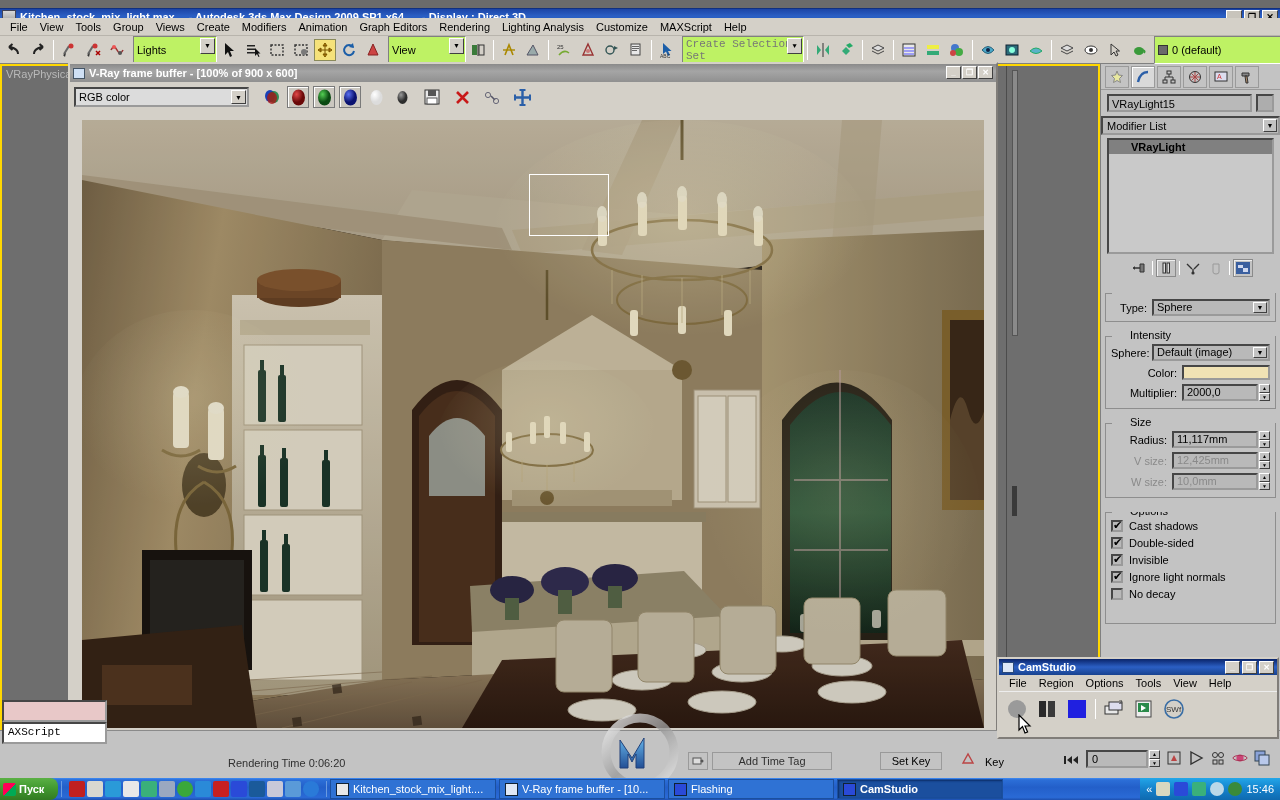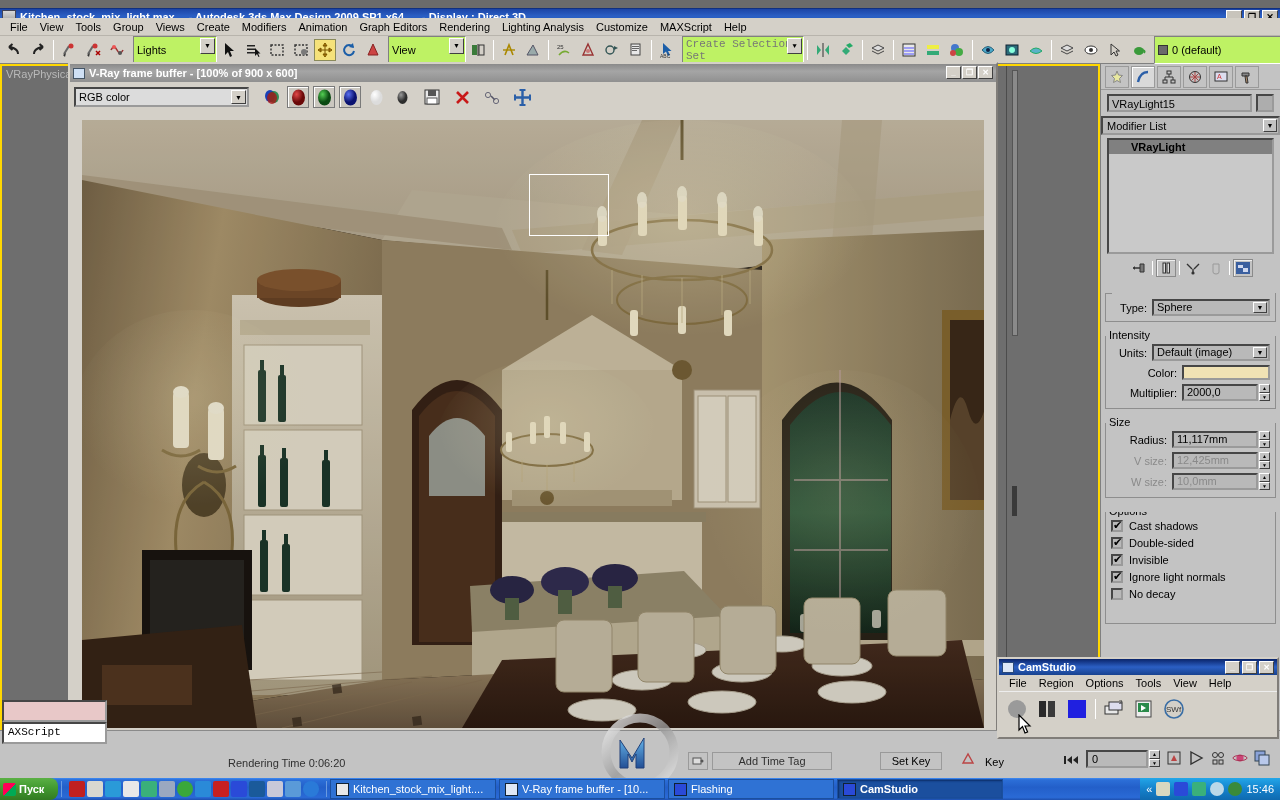--- a/index.html
+++ b/index.html
@@ -112,21 +112,21 @@
     padding:1px 0 1px 22px; }
   .cp-stackbtns{ display:flex; align-items:center; justify-content:center; gap:3px;
     height:22px; margin:2px 4px;}
   .cp-sb{ width:20px;height:18px;background:#c3c3c3;border:1px solid #c3c3c3;
     display:flex;align-items:center;justify-content:center;font-size:11px;color:#303030;}
   .cp-sb.framed{ border:1px solid #8a8a8a; box-shadow: inset 1px 1px 0 #efefef;}
   .cp-vsep{width:1px;height:14px;background:#8a8a8a;border-right:1px solid #fff;}
   .grp{ border:1px solid #8e8e8e; border-top:none; margin:6px 4px 0 4px; padding:4px 5px 5px 5px;
     position:relative;}
   .grp::before{content:"";position:absolute;left:0;top:0;width:6px;height:1px;background:#8e8e8e;}
-  .grp-title{ position:absolute; top:-7px; left:0; background:#c3c3c3; padding:0 3px; font-size:11px;}
+  .grp-title{ position:absolute; top:-7px; left:21px; background:#c3c3c3; padding:0 3px; font-size:11px;}
   .row{ display:flex; align-items:center; margin-bottom:4px; }
   .row .lbl{ font-size:11px; color:#000; text-align:right; }
   .row .lbl.dim{ color:#8a8a8a; }
   .fld{ height:17px; background:#b9b9b9; border:2px inset #9a9a9a; font-size:11px;
     padding:0 3px; line-height:13px; color:#000;}
   .fld.dim{ color:#8a8a8a;}
   .combo{ position:relative; }
   .combo .arrow{ position:absolute;right:1px;top:1px;width:14px;height:11px;background:#c3c3c3;
     border:1px solid #fff;border-right-color:#404040;border-bottom-color:#404040;
     display:flex;align-items:center;justify-content:center;font-size:7px;}
@@ -604,21 +604,21 @@
         <div class="fld combo" style="flex:1">
           <span>Sphere</span>
           <span class="arrow">▼</span>
         </div>
       </div>
     </div>
 
     <div class="grp" style="margin-top:14px;padding-top:8px;">
       <span class="grp-title">Intensity</span>
       <div class="row">
-        <span class="lbl" style="width:36px;margin-right:5px;">Units:</span>
+        <span class="lbl" style="width:36px;margin-right:5px;">Sphere:</span>
         <div class="fld combo" style="flex:1">
           <span>Default (image)</span>
           <span class="arrow">▼</span>
         </div>
       </div>
       <div class="row">
         <span class="lbl" style="width:66px;margin-right:5px;">Color:</span>
         <div class="swatch" style="flex:1;background:#f0e2b4"></div>
       </div>
       <div class="row" style="margin-bottom:2px">

